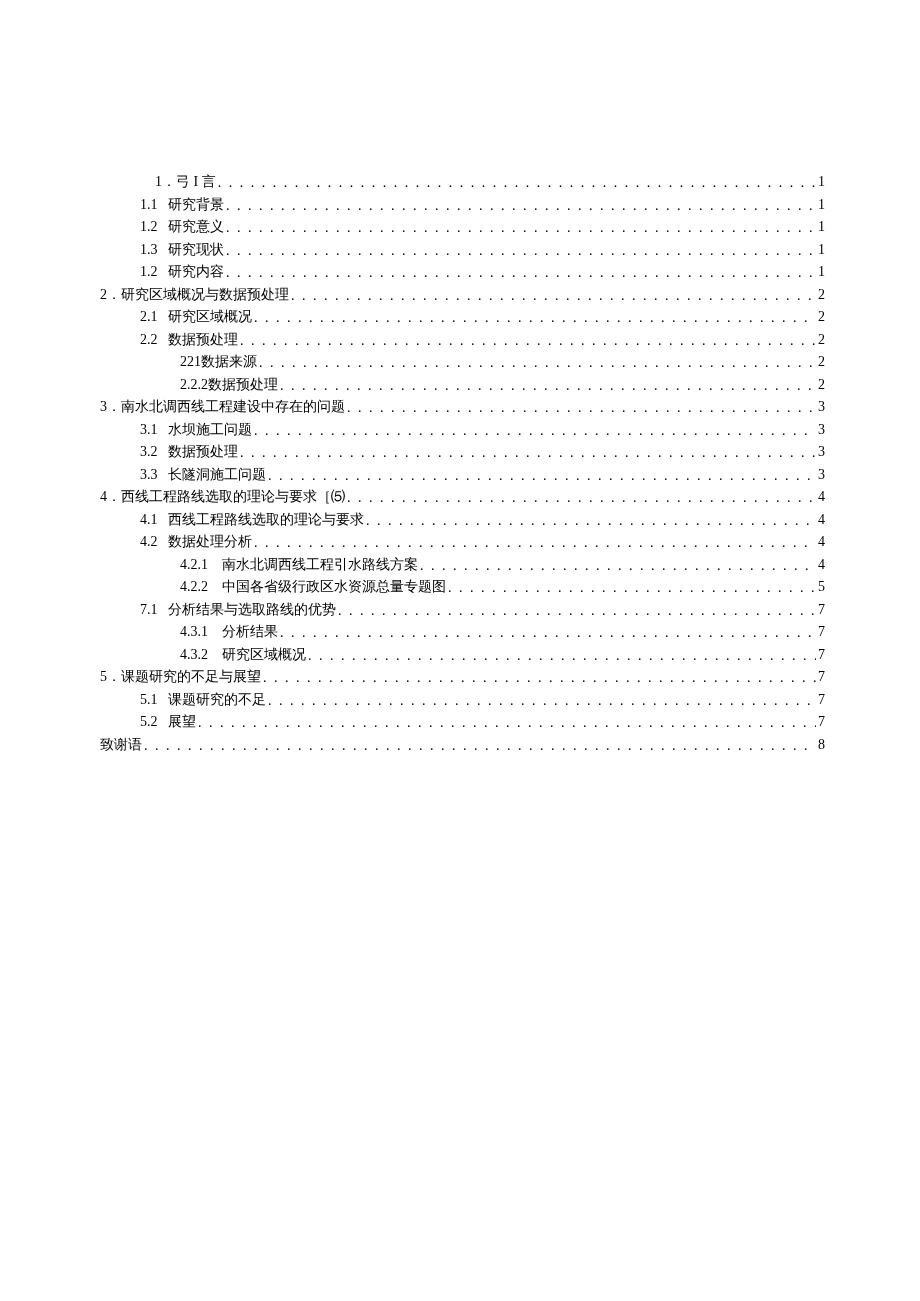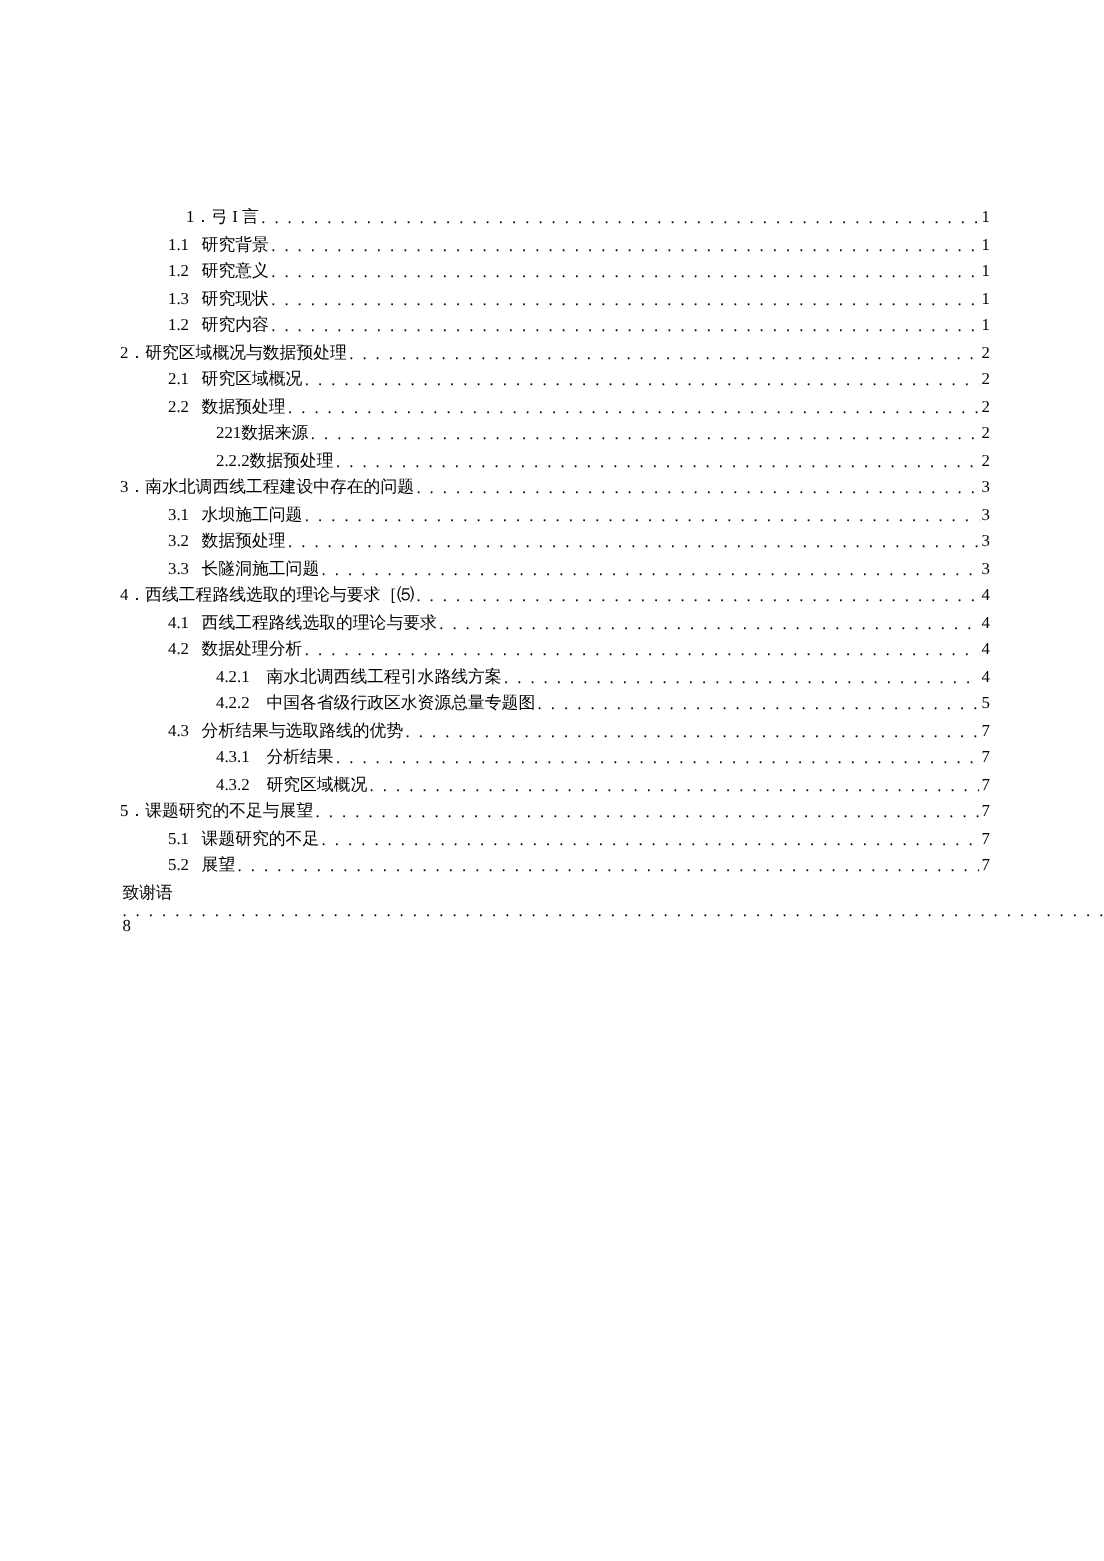--- a/index.html
+++ b/index.html
@@ -47,21 +47,21 @@
     }
     .pg {
       flex: 0 0 auto;
       font-family: "Times New Roman", serif;
     }
     .ind-ch  { padding-left: 55px; }
     .ind-l1  { padding-left: 0px; }
     .ind-l2  { padding-left: 40px; }
     .ind-l3  { padding-left: 80px; }
     .ind-l3b { padding-left: 80px; }
-    .ind-0   { padding-left: 0px; flex-direction: column; }
+    .ind-0   { padding-left: 0px; }
     .sp-num { display:inline-block; min-width: 28px; font-family: Liberation Serif, serif; }
     .sp-numw { display:inline-block; min-width: 42px; }
   </style>
 </head>
 <body>
 
 <div class="page">
   <div class="toc">
 
     <div class="toc-row ind-ch">
@@ -191,21 +191,21 @@
     </div>
 
     <div class="toc-row ind-l3">
       <span class="num sp-numw">4.2.2</span>
       <span class="title">中国各省级行政区水资源总量专题图</span>
       <span class="dots"></span>
       <span class="pg">5</span>
     </div>
 
     <div class="toc-row ind-l2">
-      <span class="num sp-num">4.3</span>
+      <span class="num sp-num">7.1</span>
       <span class="title">分析结果与选取路线的优势</span>
       <span class="dots"></span>
       <span class="pg">7</span>
     </div>
 
     <div class="toc-row ind-l3">
       <span class="num sp-numw">4.3.1</span>
       <span class="title">分析结果</span>
       <span class="dots"></span>
       <span class="pg">7</span>

